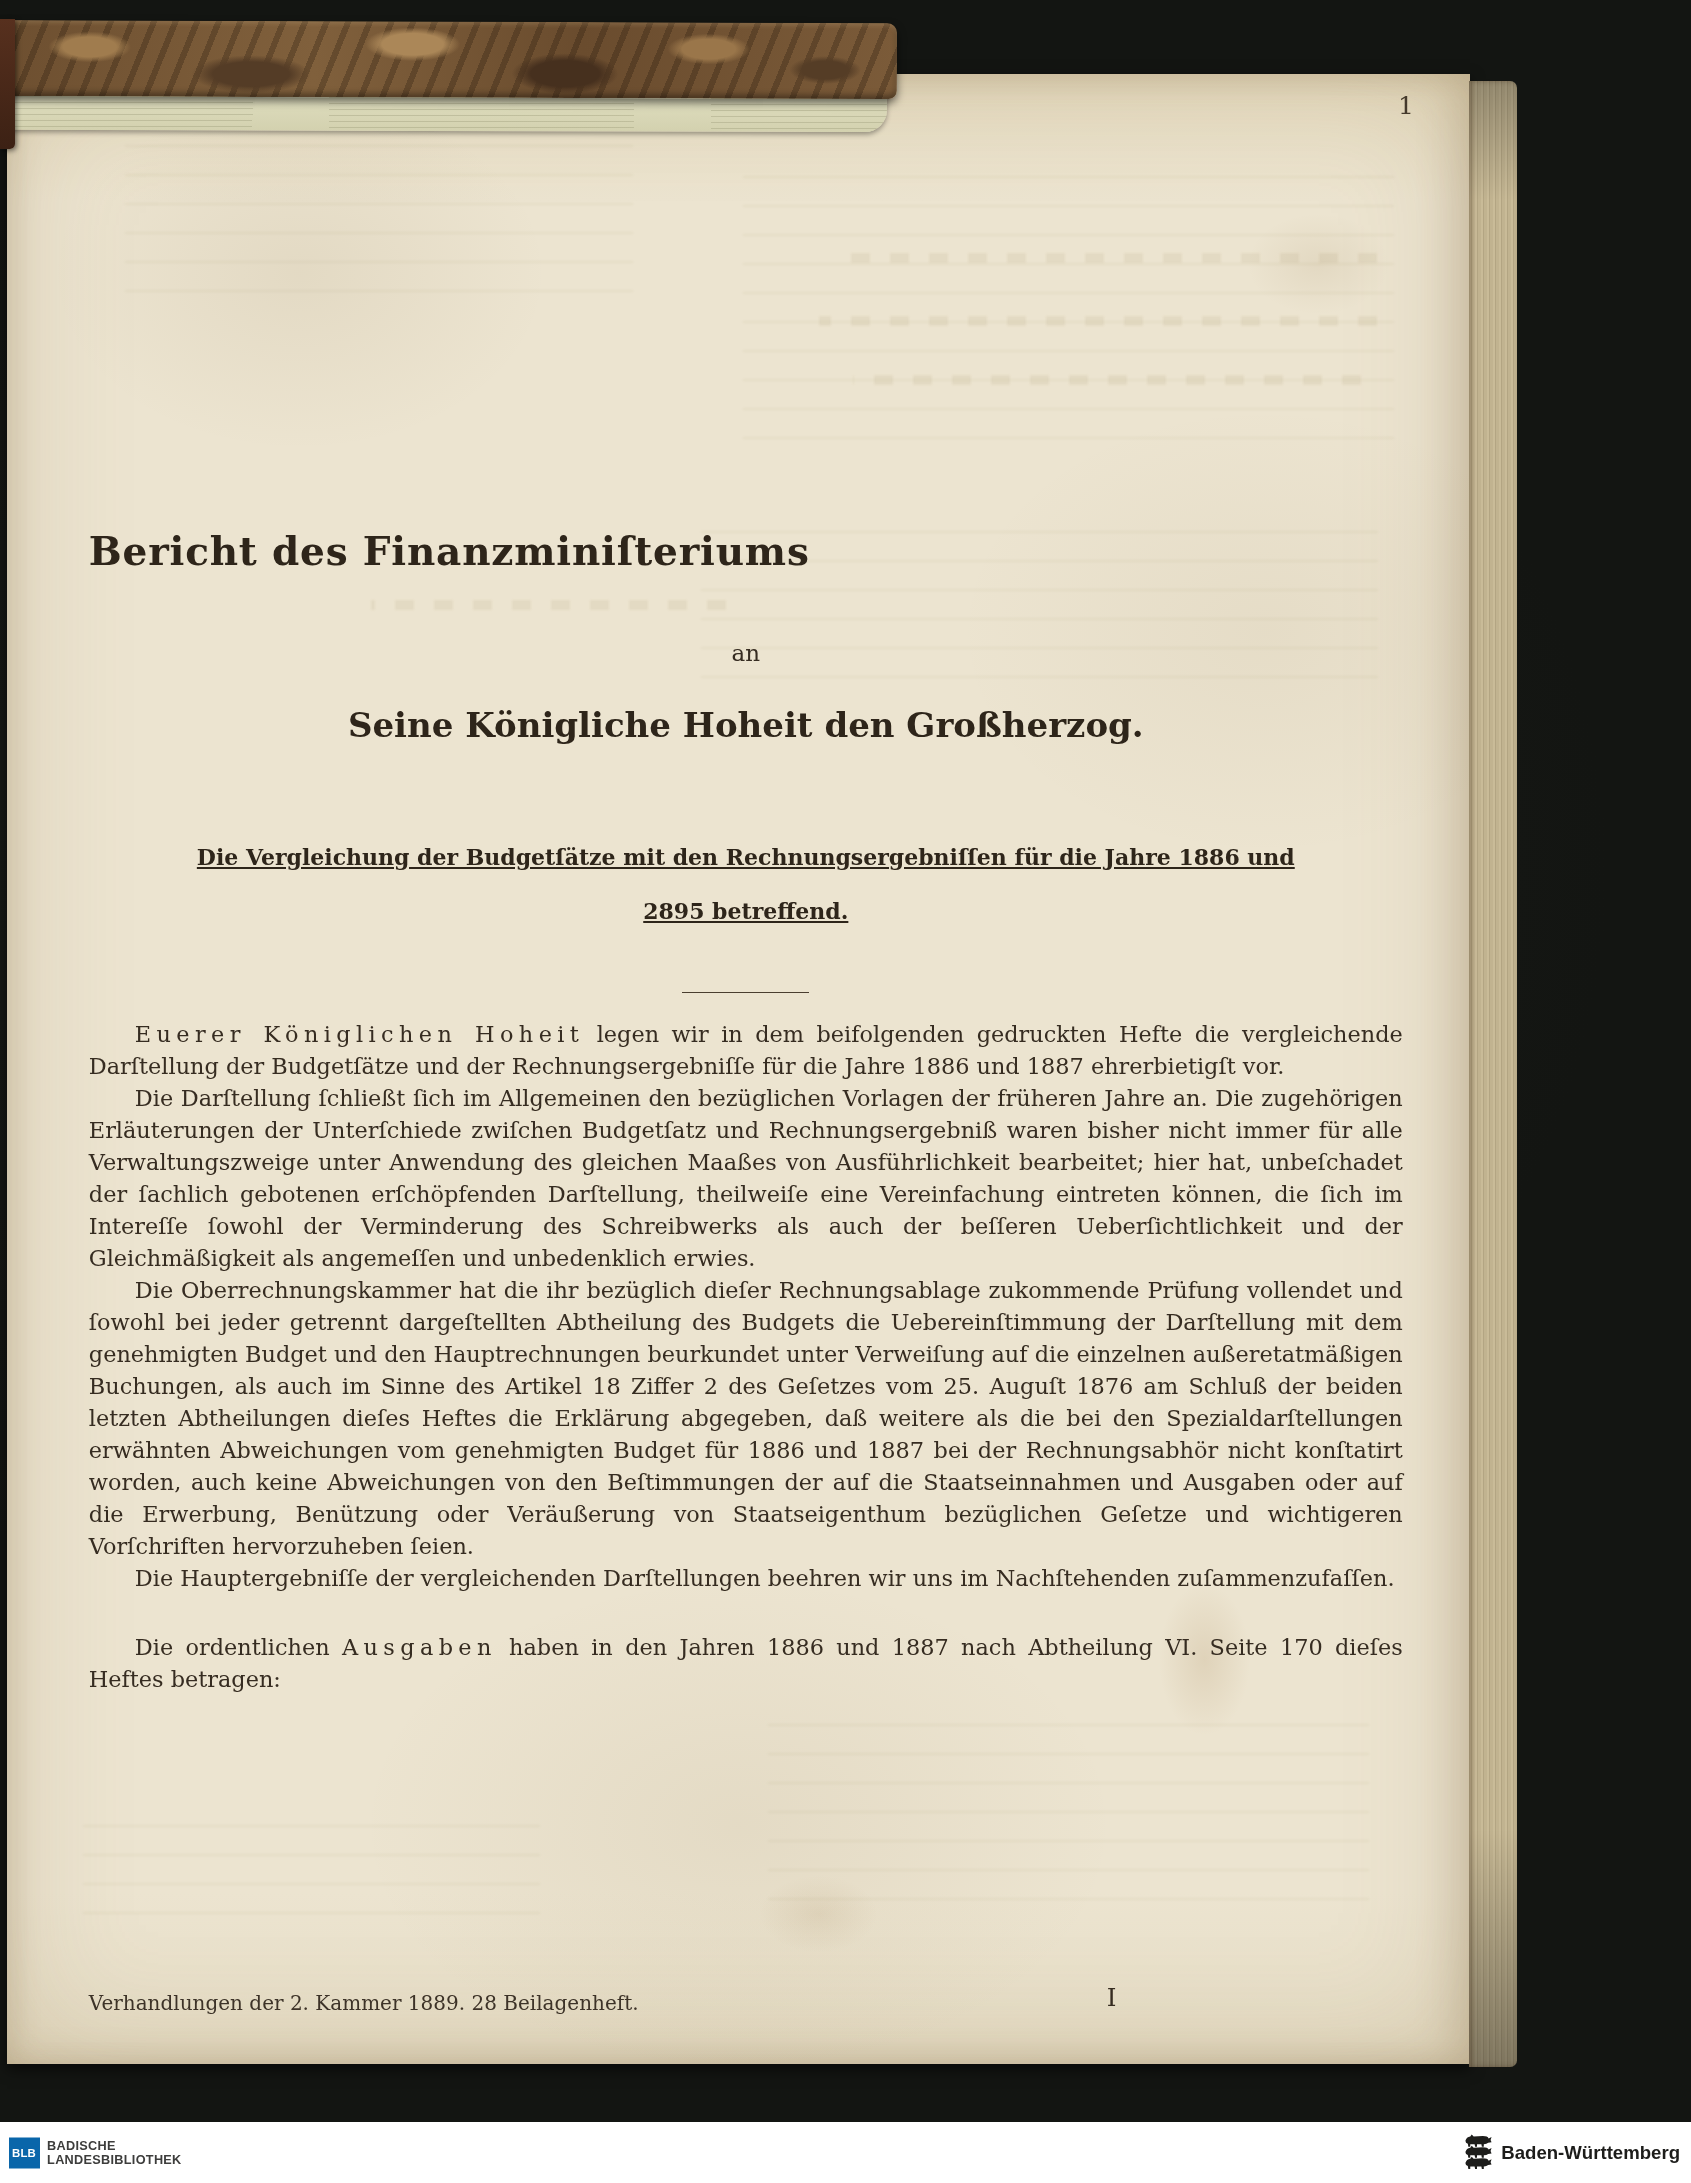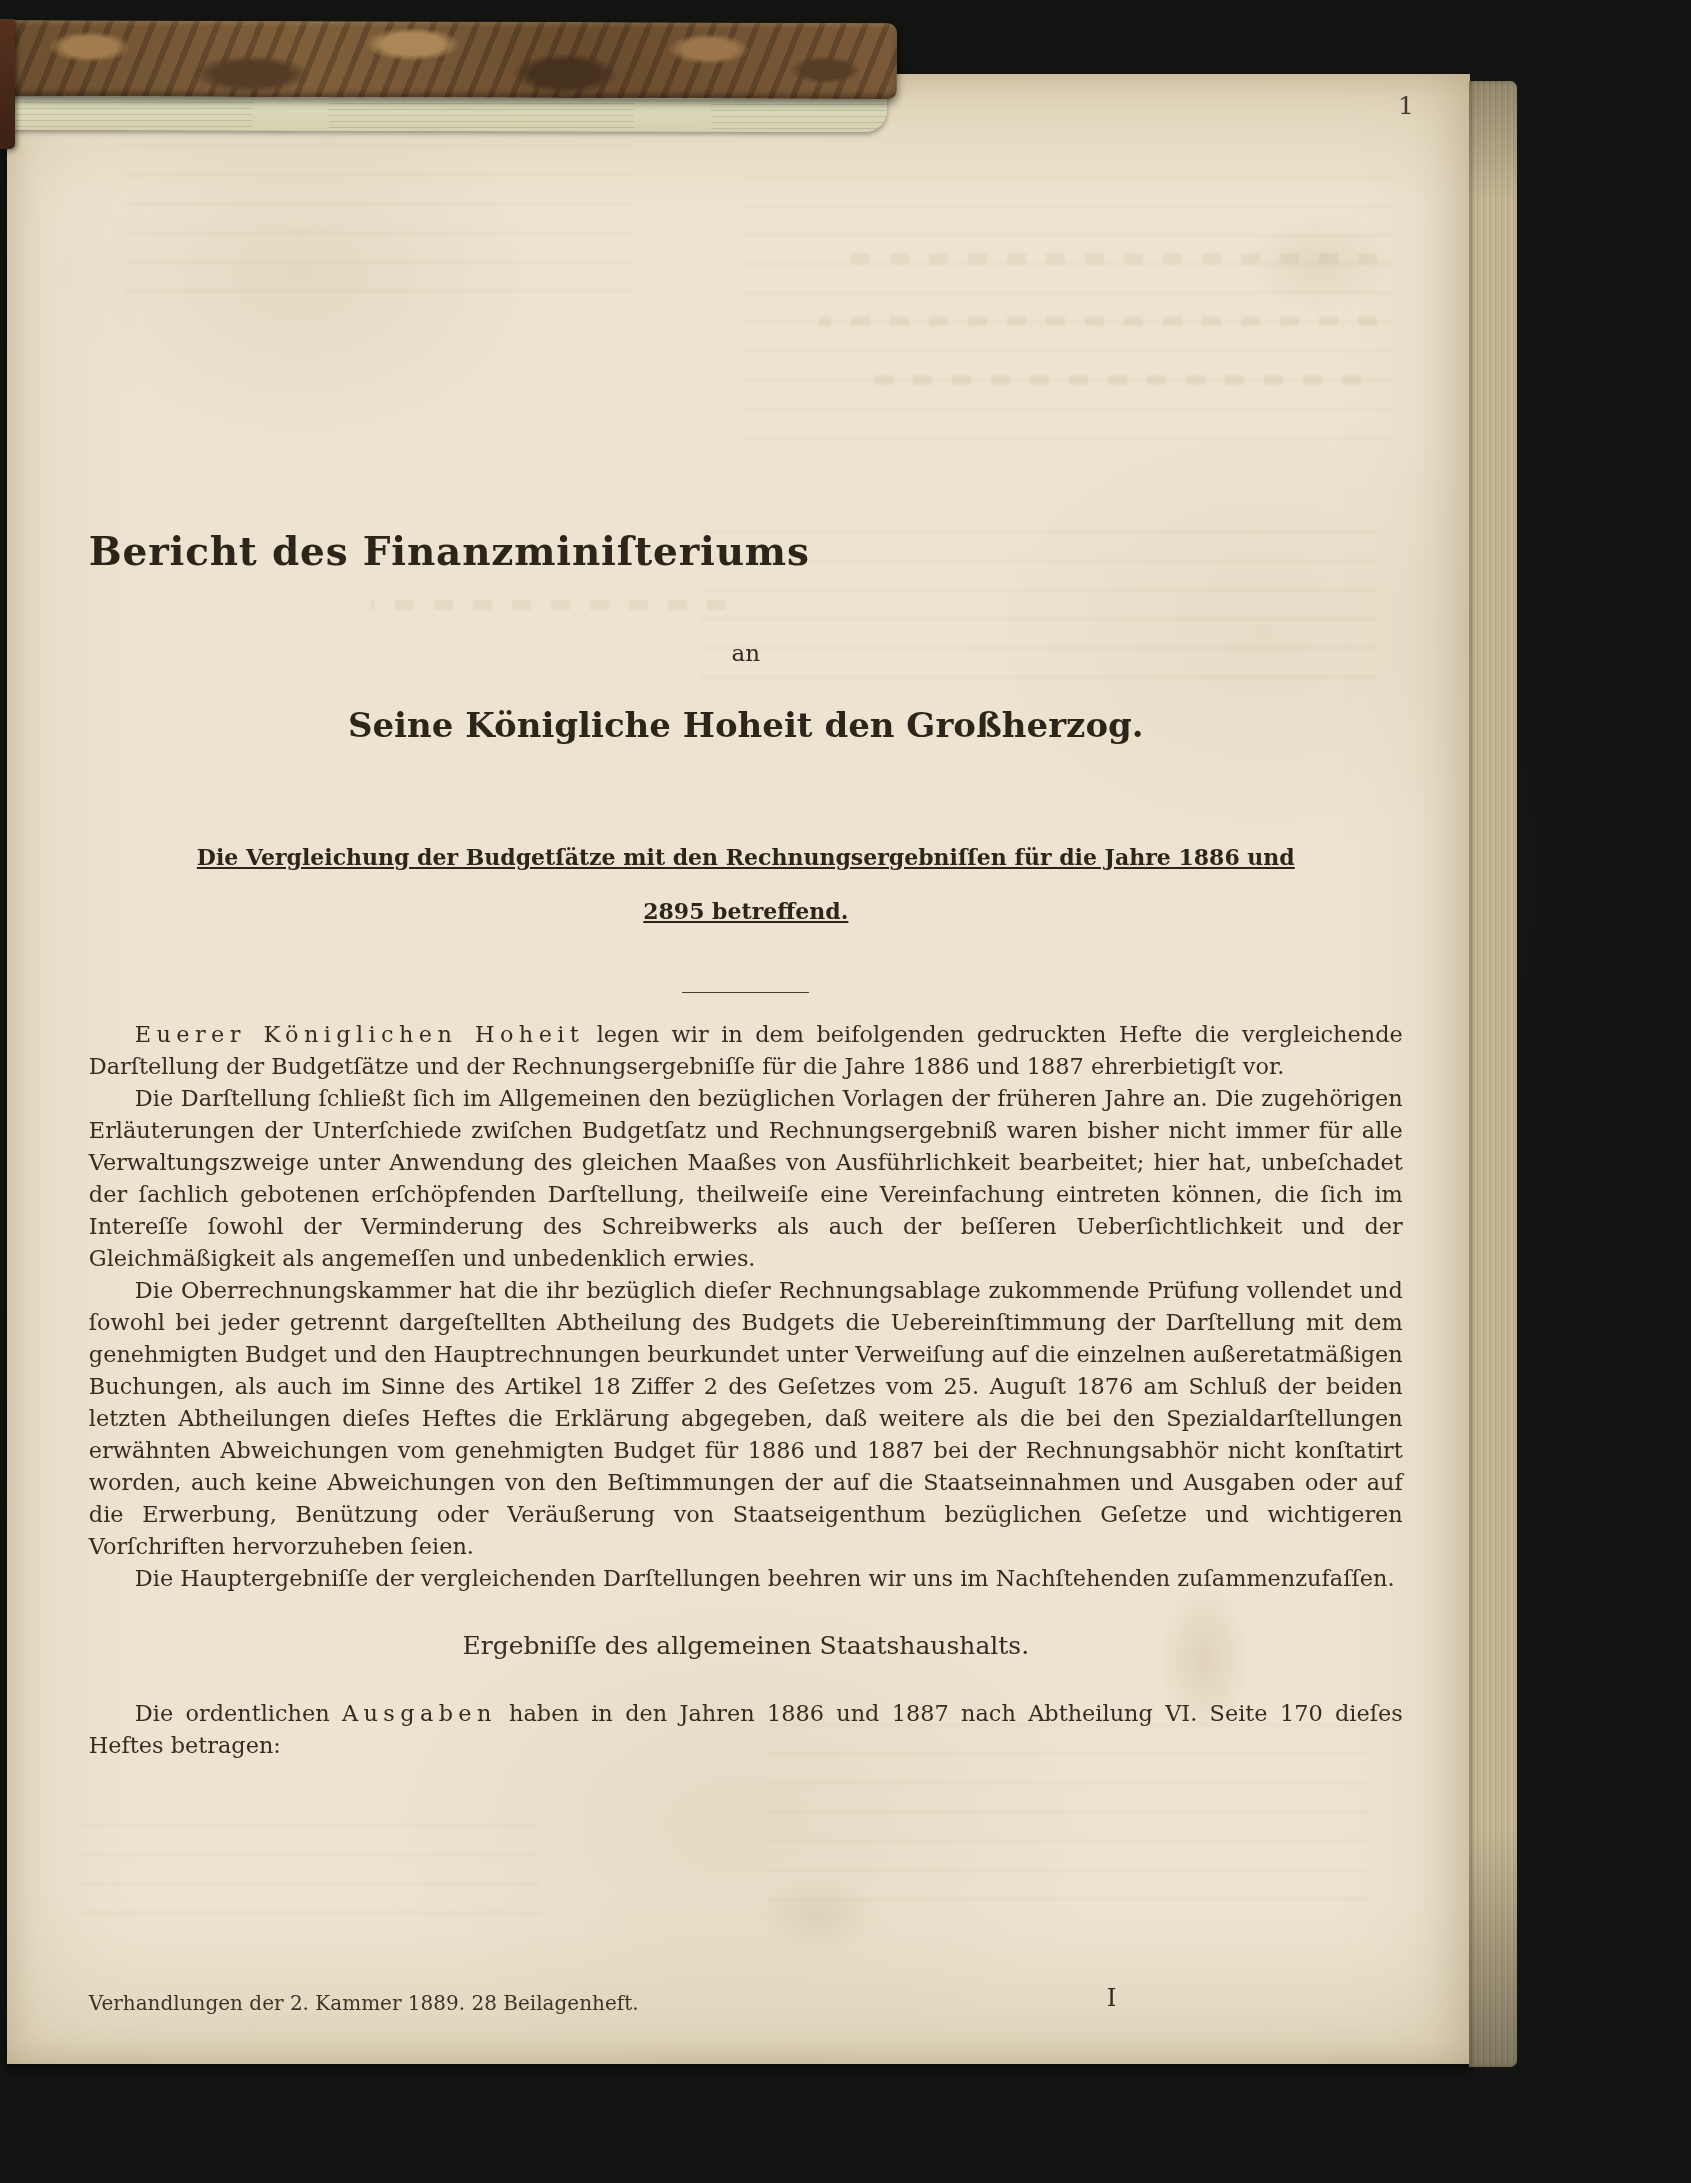--- a/index.html
+++ b/index.html
@@ -124,31 +124,54 @@
       <div class="connector">an</div>
       <h2 class="addressee">Seine Königliche Hoheit den Großherzog.</h2>
       <h3 class="subject"><span>Die Vergleichung der Budgetſätze mit den Rechnungsergebniſſen für die Jahre 1886 und</span><br><span>2895 betreffend.</span></h3>
       <hr class="rule">
 
       <p class="body first"><span class="spaced">Euerer Königlichen Hoheit</span><span> legen wir in dem beifolgenden gedruckten Hefte die vergleichende Darſtellung der Budgetſätze und der Rechnungsergebniſſe für die Jahre 1886 und 1887 ehrerbietigſt vor.</span></p>
       <p class="body">Die Darſtellung ſchließt ſich im Allgemeinen den bezüglichen Vorlagen der früheren Jahre an. Die zugehörigen Erläuterungen der Unterſchiede zwiſchen Budgetſatz und Rechnungsergebniß waren bisher nicht immer für alle Verwaltungszweige unter Anwendung des gleichen Maaßes von Ausführlichkeit bearbeitet; hier hat, unbeſchadet der ſachlich gebotenen erſchöpfenden Darſtellung, theilweiſe eine Vereinfachung eintreten können, die ſich im Intereſſe ſowohl der Verminderung des Schreibwerks als auch der beſſeren Ueberſichtlichkeit und der Gleichmäßigkeit als angemeſſen und unbedenklich erwies.</p>
       <p class="body">Die Oberrechnungskammer hat die ihr bezüglich dieſer Rechnungsablage zukommende Prüfung vollendet und ſowohl bei jeder getrennt dargeſtellten Abtheilung des Budgets die Uebereinſtimmung der Darſtellung mit dem genehmigten Budget und den Hauptrechnungen beurkundet unter Verweiſung auf die einzelnen außeretatmäßigen Buchungen, als auch im Sinne des Artikel 18 Ziffer 2 des Geſetzes vom 25. Auguſt 1876 am Schluß der beiden letzten Abtheilungen dieſes Heftes die Erklärung abgegeben, daß weitere als die bei den Spezialdarſtellungen erwähnten Abweichungen vom genehmigten Budget für 1886 und 1887 bei der Rechnungsabhör nicht konſtatirt worden, auch keine Abweichungen von den Beſtimmungen der auf die Staatseinnahmen und Ausgaben oder auf die Erwerbung, Benützung oder Veräußerung von Staatseigenthum bezüglichen Geſetze und wichtigeren Vorſchriften hervorzuheben ſeien.</p>
       <p class="body">Die Hauptergebniſſe der vergleichenden Darſtellungen beehren wir uns im Nachſtehenden zuſammenzufaſſen.</p>
 
-      <div class="section-subheading">Ergebniſſe des allgemeinen Staatshaushalts.</div>
 
       <p class="body closing"><span>Die ordentlichen </span><span class="spaced">Ausgaben</span><span> haben in den Jahren 1886 und 1887 nach Abtheilung VI. Seite 170 dieſes Heftes betragen:</span></p>
     </div>
 
     <div class="footline">
       <span>Verhandlungen der 2. Kammer 1889. 28 Beilagenheft.</span>
       <span class="sig">I</span>
     </div>
   </div>
 
   <div class="edges-top"></div>
   <div class="cover"></div>
   <div class="spine-corner"></div>
   <div class="fore-edge"></div>
 
+  <div class="footer-bar">
+    <div class="blb-group">
+      <div class="blb-logo">BLB</div>
+      <div class="blb-name">
+        <div>BADISCHE</div>
+        <div>LANDESBIBLIOTHEK</div>
+      </div>
+    </div>
+    <div class="bw-group">
+      <span>
+        <svg viewBox="0 0 62 74" width="30" height="36" aria-hidden="true">
+          <defs>
+            <path id="lion" d="M5 15 Q7 7 15 6 L18 2 22 6 41 5 Q51 5 53 10 L59 7 57 13 59 18 52 19 Q49 22 43 22 L43 27 39 27 38 22 29 22 29 27 25 27 24 22 15 22 15 27 11 27 10 21 Q5 20 5 15 Z"></path>
+          </defs>
+          <g fill="#1d1d1b">
+            <use href="#lion"></use>
+            <use href="#lion" y="23"></use>
+            <use href="#lion" y="46"></use>
+          </g>
+        </svg>
+      </span>
+      <span class="bw-label">Baden-Württemberg</span>
+    </div>
+  </div>
 
 </div>
 
 
 </body></html>

